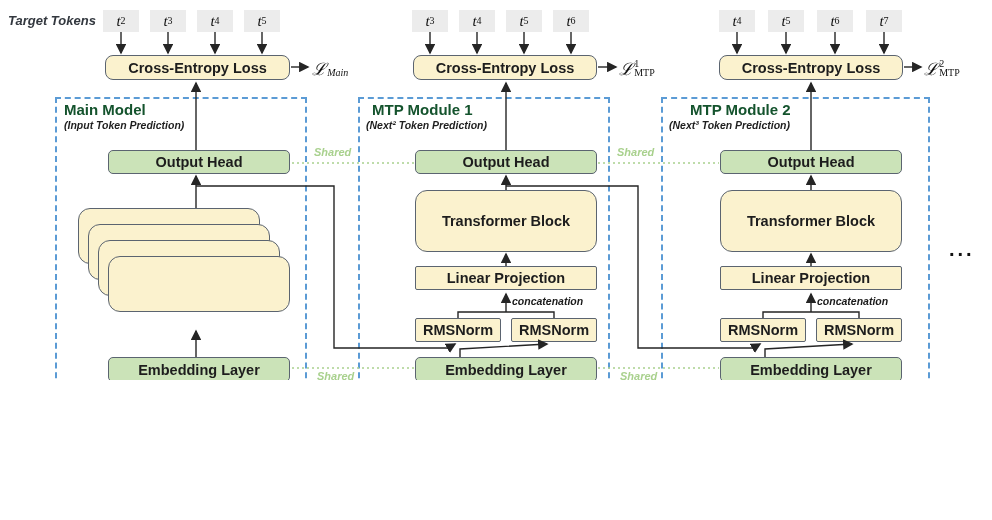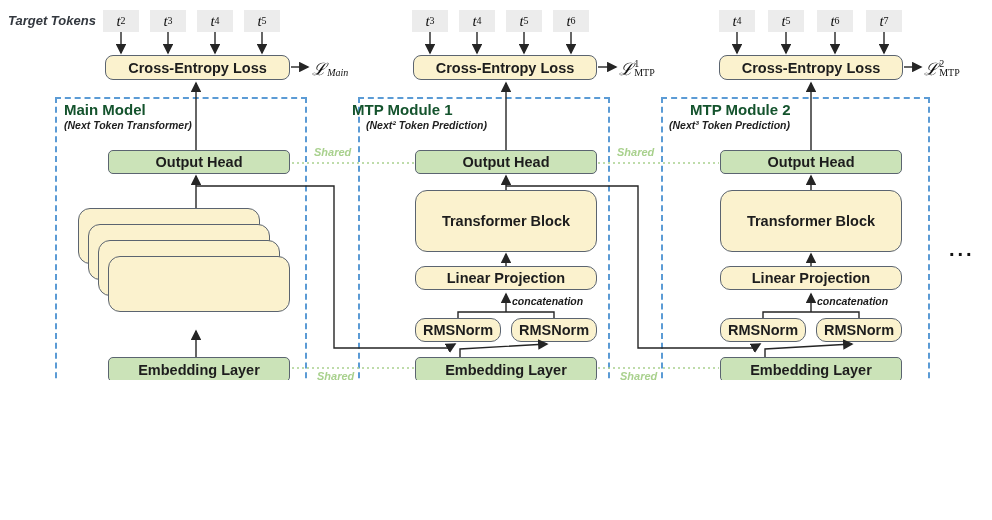--- a/index.html
+++ b/index.html
@@ -1,21 +1,21 @@
 <!DOCTYPE html>
 <html><head>
 <meta charset="utf-8">
 <style>
   html,body{margin:0;padding:0;background:#fff;}
   #fig{position:relative;width:992px;height:380px;background:#fff;overflow:hidden;
        font-family:"Liberation Sans",sans-serif;}
   .box{position:absolute;box-sizing:border-box;border:1.5px solid #5b6470;
        display:flex;align-items:center;justify-content:center;
        font:600 14.5px "Liberation Sans",sans-serif;color:#1d1d1d;z-index:2;}
-  .yellow{background:#fbf2ce;border-radius:10px;}
+  .yellow{background:#fbf2ce;border-radius:2px;}
   .green{background:#cbe3b8;border-radius:5px;}
   .r8{border-radius:8px;}  .r12{border-radius:12px;}
   .dashedbox{position:absolute;box-sizing:border-box;border:2px dashed #5b9bd5;z-index:1;}
   .tok{position:absolute;box-sizing:border-box;background:#ececec;display:flex;align-items:center;
        justify-content:center;font:15px "Liberation Serif",serif;color:#121212;z-index:2;}
   .tok .tb{font-style:italic;}
   .tok sub{font-size:10px;line-height:0;}
   .side-label{position:absolute;font:600 italic 13px "Liberation Sans",sans-serif;color:#33383f;z-index:4;}
   .mod-title{position:absolute;font:700 15px "Liberation Sans",sans-serif;color:#14532d;z-index:4;}
   .mod-sub{position:absolute;font:600 italic 10.5px "Liberation Sans",sans-serif;color:#1f1f1f;z-index:4;}
@@ -35,21 +35,21 @@
 </head>
 <body>
 
 <div id="fig">
 
   <div class="side-label" style="left:8px;top:13px">Target Tokens</div>
   <div class="side-label" style="left:10px;top:414px">Target Tokens</div>
 
   <div class="dashedbox" style="left:55px;top:97px;width:252px;height:301px"></div>
   <div class="mod-title" style="left:64px;top:101px">Main Model</div>
-  <div class="mod-sub" style="left:64px;top:119px">(Next Token Transformer)</div>
+  <div class="mod-sub" style="left:64px;top:119px">(Input Token Prediction)</div>
 
   <div class="tok" style="left:103px;top:10px;width:36px;height:22px">
       <span class="tb">t</span>
       <sub>2</sub>
     </div>
   <div class="tok" style="left:150px;top:10px;width:36px;height:22px">
       <span class="tb">t</span>
       <sub>3</sub>
     </div>
   <div class="tok" style="left:197px;top:10px;width:36px;height:22px">
@@ -90,21 +90,21 @@
   <div class="tok" style="left:199px;top:411px;width:45px;height:22px">
       <span class="tb">t</span>
       <sub>3</sub>
     </div>
   <div class="tok" style="left:246px;top:411px;width:45px;height:22px">
       <span class="tb">t</span>
       <sub>4</sub>
     </div>
 
   <div class="dashedbox" style="left:358px;top:97px;width:252px;height:301px"></div>
-  <div class="mod-title" style="left:352px;top:101px">MTP Module 1</div>
+  <div class="mod-title" style="left:372px;top:101px">MTP Module 1</div>
   <div class="mod-sub" style="left:366px;top:119px">(Next² Token Prediction)</div>
 
   <div class="tok" style="left:412px;top:10px;width:36px;height:22px">
       <span class="tb">t</span>
       <sub>3</sub>
     </div>
   <div class="tok" style="left:459px;top:10px;width:36px;height:22px">
       <span class="tb">t</span>
       <sub>4</sub>
     </div>

